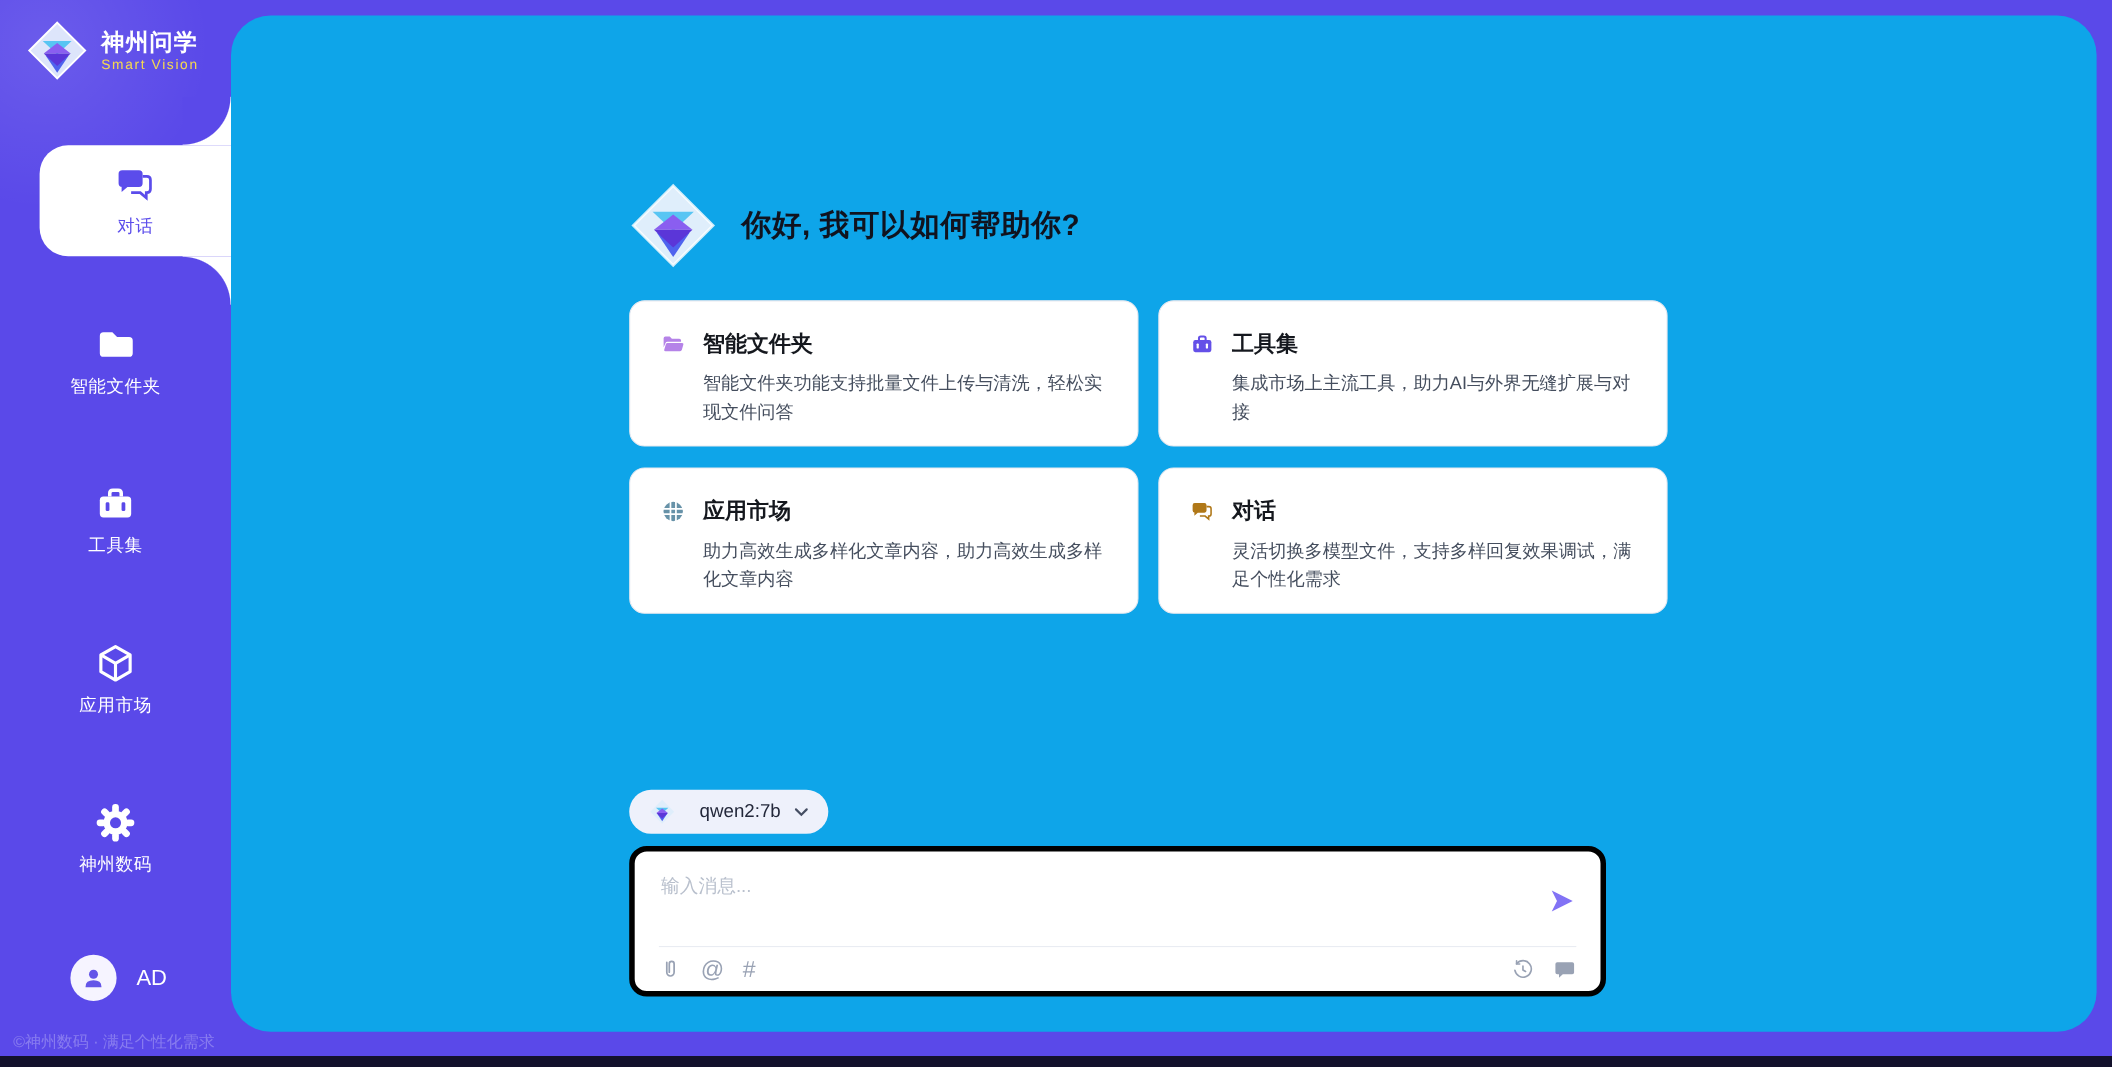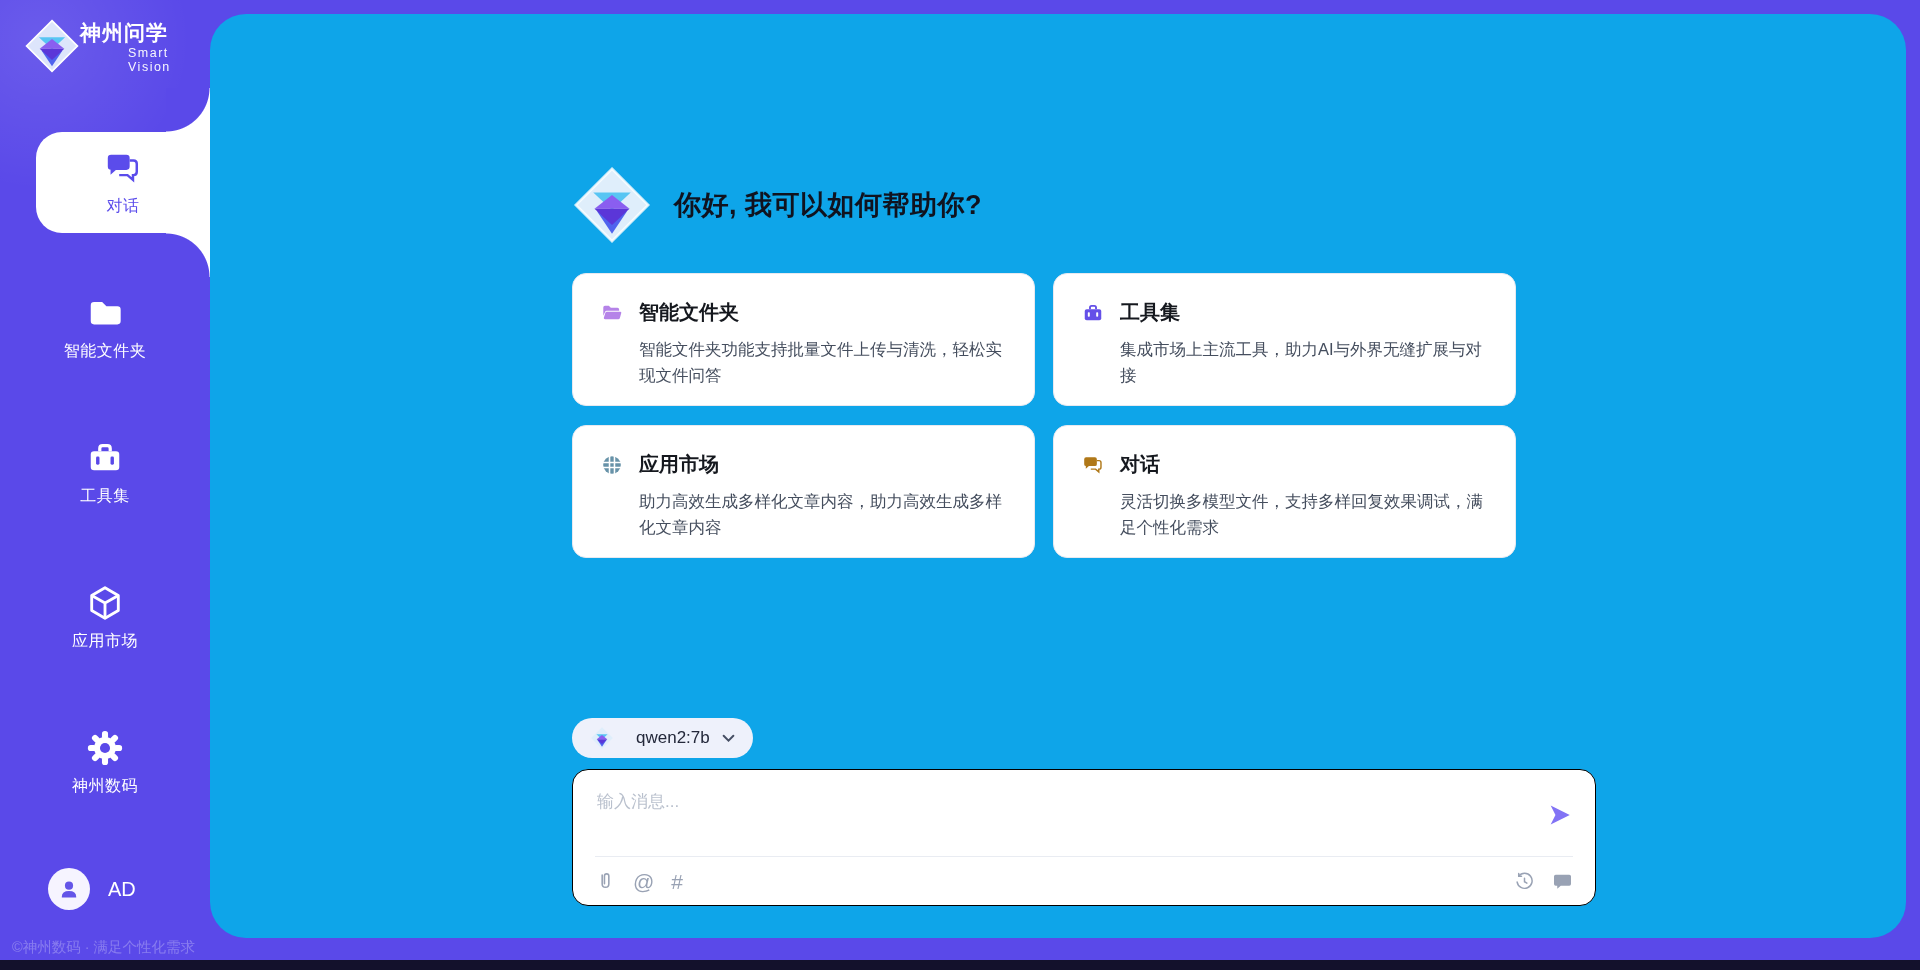--- a/index.html
+++ b/index.html
@@ -12,41 +12,41 @@
   }
   
   .bottom-bar{position:absolute;left:0;right:0;bottom:0;height:10px;background:#13112c;}
   
   .panel{
     position:absolute;left:210px;top:14px;right:14px;bottom:32px;
     background:#0ea5e9;border-radius:36px;
   }
   
   .sidebar{position:absolute;left:0;top:0;width:210px;height:970px;}
-  .brand{position:absolute;left:24px;top:18px;display:flex;align-items:flex-end;}
+  .brand{position:absolute;left:24px;top:18px;display:flex;align-items:center;gap:12px;}
   .brand .logo{width:56px;height:56px;flex:0 0 auto;}
   .brand-name{color:#fff;font-size:21px;font-weight:700;letter-spacing:1px;line-height:26px;}
-  .brand-tagline{color:#ffffff;font-size:12.5px;letter-spacing:1.5px;opacity:.95;margin-left:48px;}
+  .brand-tagline{color:#fde047;font-size:12.5px;letter-spacing:1.5px;opacity:.95;}
   .nav-item{
     position:absolute;left:0;width:210px;height:101px;
     display:flex;flex-direction:column;align-items:center;justify-content:center;gap:9px;
     color:#ffffff;cursor:pointer;
   }
   .nav-item .nav-ic{width:38px;height:38px;}
   .nav-item .nav-label{font-size:16px;letter-spacing:.5px;}
   .nav-item svg .hole{fill:#5a49e9;}
   .nav-item.active{
     left:36px;width:174px;background:#ffffff;border-radius:26px 0 0 26px;color:#5b4ceb;
   }
   .nav-item.active::before,.nav-item.active::after{
     content:"";position:absolute;right:0;width:44px;height:44px;
   }
   .nav-item.active::before{top:-44px;background:radial-gradient(circle at 0 0,#5a49e9 43px,#ffffff 44px);}
   .nav-item.active::after{bottom:-44px;background:radial-gradient(circle at 0 100%,#5a49e9 43px,#ffffff 44px);}
-  .user-chip{position:absolute;left:0;top:868px;width:168px;display:flex;align-items:center;gap:18px;padding-left:48px;box-sizing:border-box;cursor:pointer;}
+  .user-chip{position:absolute;left:0;top:868px;width:168px;display:flex;align-items:center;gap:18px;padding-left:64px;box-sizing:border-box;cursor:pointer;}
   .avatar{width:42px;height:42px;border-radius:50%;background:#f6f4ff;display:flex;align-items:center;justify-content:center;}
   .avatar svg{width:24px;height:24px;}
   .user-name{color:#fff;font-size:20px;}
   .copyright{position:absolute;left:12px;bottom:13px;color:rgba(255,255,255,.28);font-size:14.5px;white-space:nowrap;}
   
   .greeting{position:absolute;left:362px;top:151px;display:flex;align-items:center;gap:22px;}
   .greeting .logo{width:80px;height:80px;}
   .greeting-text{font-size:27px;font-weight:700;color:#10131f;letter-spacing:.5px;}
   .cards{
     position:absolute;left:362px;top:259px;width:944px;
@@ -69,22 +69,22 @@
   .model-pill{
     position:absolute;left:362px;top:704px;height:40px;
     display:inline-flex;align-items:center;gap:10px;padding:0 18px;
     background:#eef1fb;border-radius:20px;cursor:pointer;
   }
   .model-pill .logo{width:24px;height:24px;}
   .model-label{font-size:17px;color:#23283a;margin-left:12px;}
   .model-pill .chev{width:13px;height:9px;margin-left:2px;}
   
   .composer{
-    position:absolute;left:362px;top:755px;width:1024px;height:137px;box-sizing:border-box;
-    background:#fff;border:1px solid #000000;border-radius:16px;
+    position:absolute;left:362px;top:755px;width:888px;height:137px;box-sizing:border-box;
+    background:#fff;border:5px solid #000000;border-radius:16px;
   }
   .composer textarea{
     position:absolute;left:0;top:0;width:860px;height:80px;box-sizing:border-box;
     padding:20px 0 0 24px;border:none;outline:none;resize:none;background:transparent;
     font-family:"Liberation Sans","DejaVu Sans",sans-serif;font-size:17px;color:#23283a;
   }
   .composer textarea::placeholder{color:#b9c0cd;}
   .send-btn{position:absolute;right:22px;top:32px;width:26px;height:26px;border:none;background:none;padding:0;cursor:pointer;color:#8273f5;}
   .composer .divider{position:absolute;top:86px;left:22px;right:22px;border-top:1px solid #e9ecf2;}
   .composer-toolbar{position:absolute;left:22px;right:22px;top:87px;bottom:0;display:flex;align-items:center;justify-content:space-between;}

